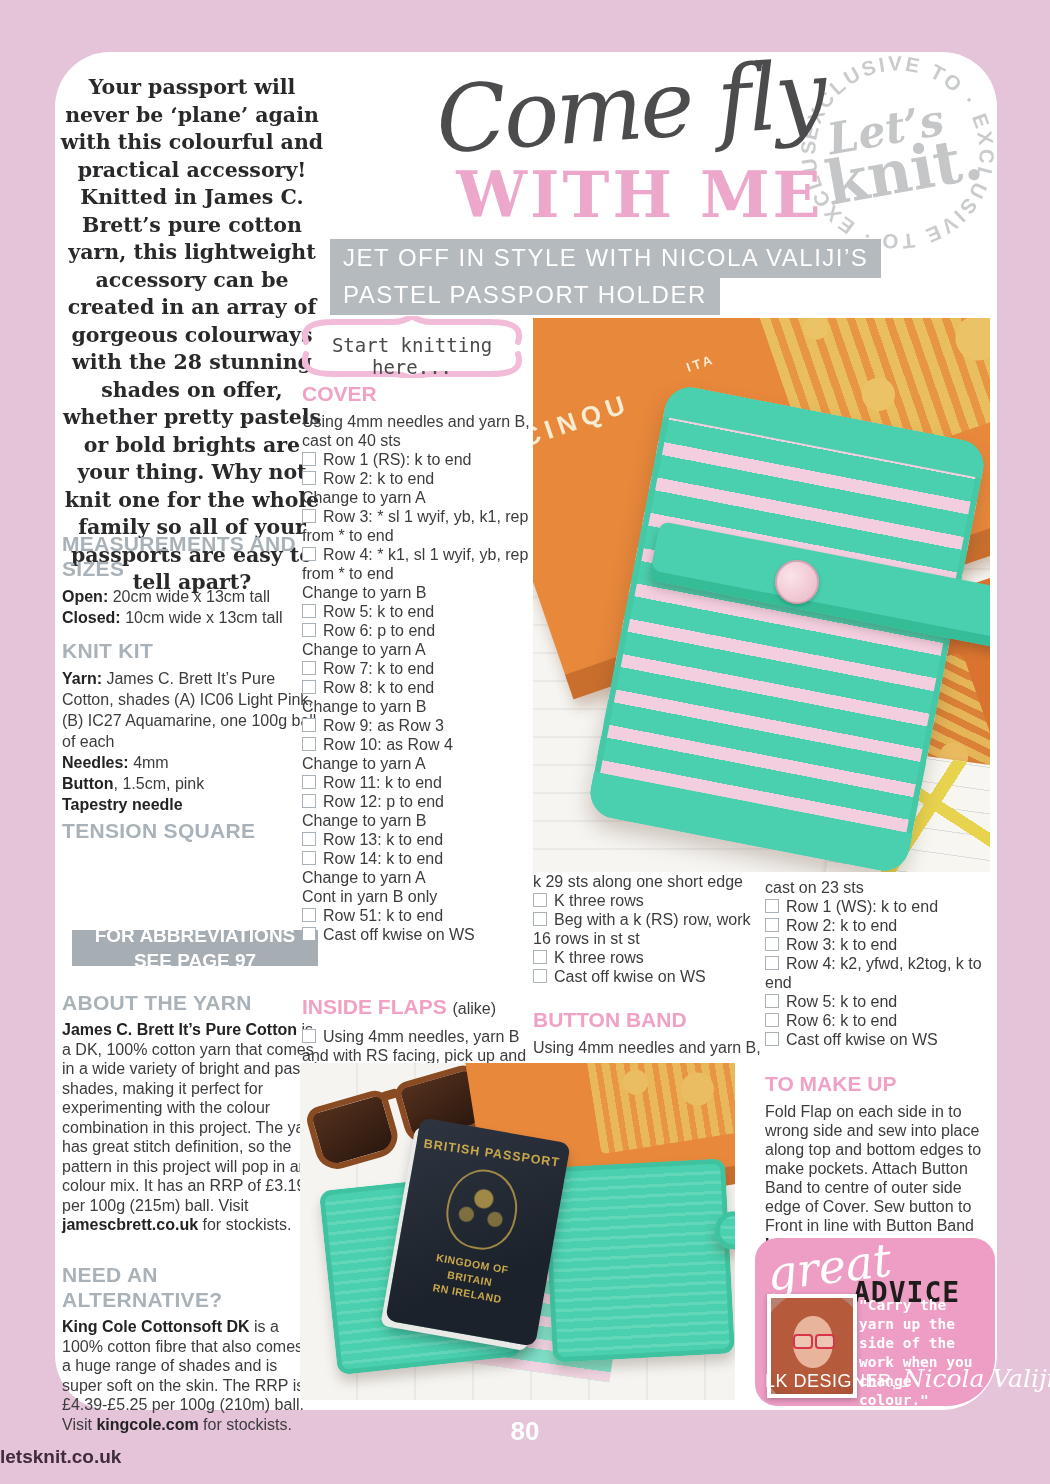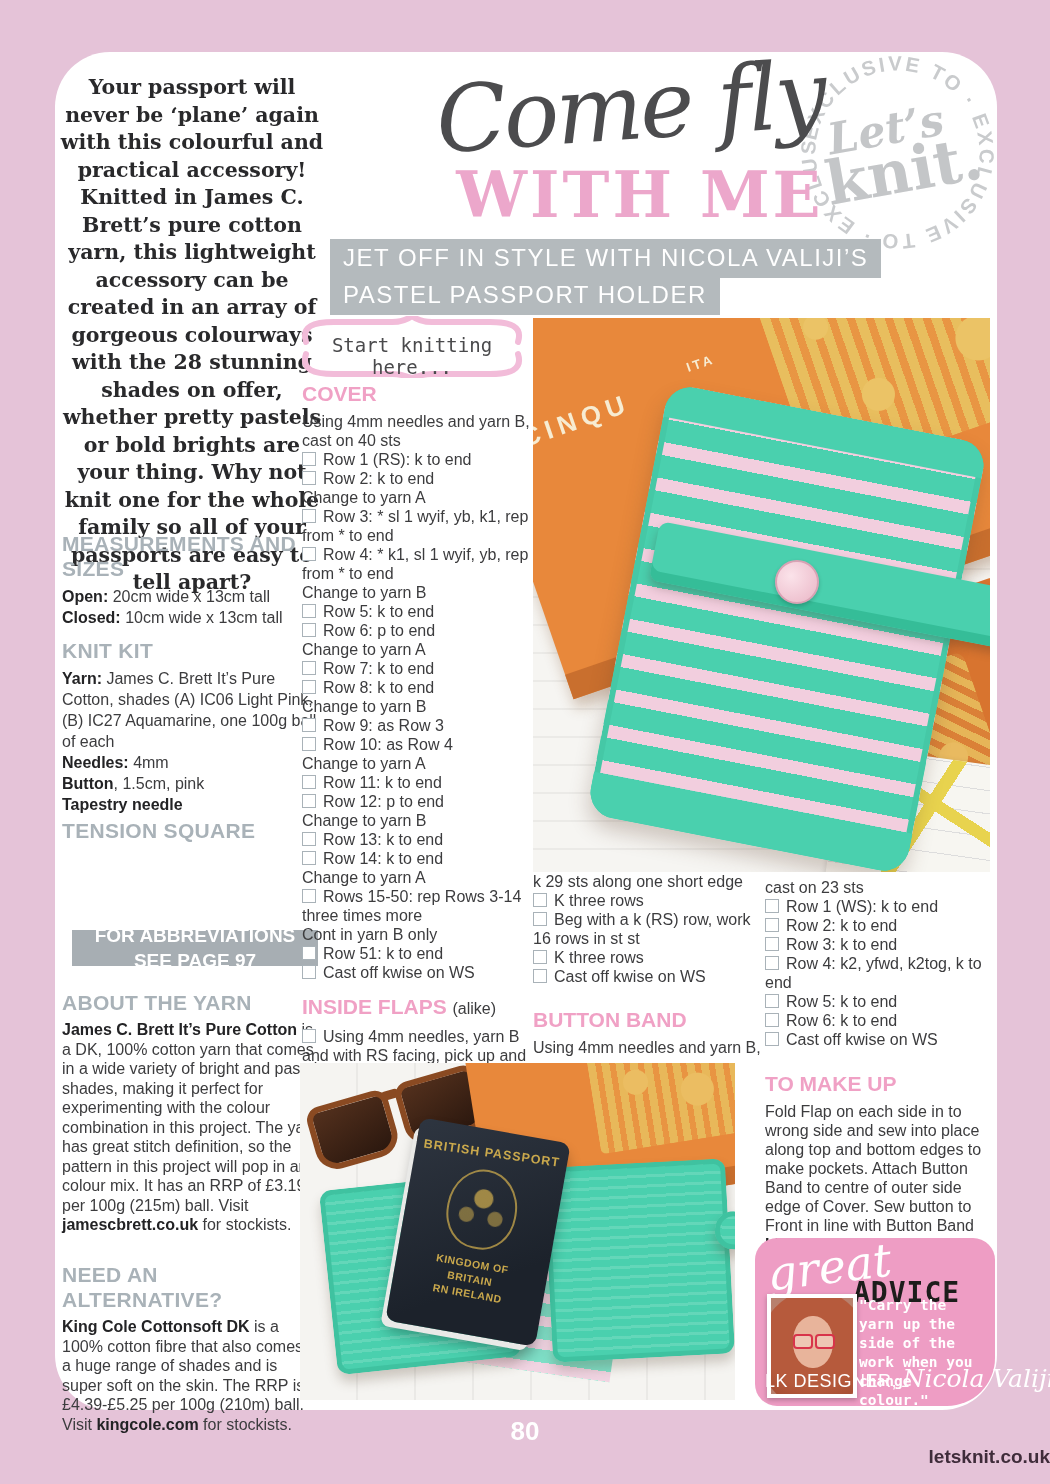--- a/index.html
+++ b/index.html
@@ -161,21 +161,21 @@
     position:absolute;left:104px;top:58px;width:128px;
     font-family:"DejaVu Sans Mono","Liberation Mono",monospace;font-weight:bold;
     font-size:14.5px;line-height:19px;color:#fff;
   }
   .credit{position:absolute;left:10px;top:1362px;}
   .advice .credit{position:absolute;left:10px;top:126px;width:226px;color:#fff;white-space:nowrap;}
   .credit-pre{font-size:18px;letter-spacing:.5px;}
   .credit-name{font-family:"DejaVu Serif",serif;font-style:italic;font-size:25px;}
   
   .pagenum{position:absolute;left:0;top:1416px;width:100%;text-align:center;color:#fff;font-size:26px;font-weight:bold;}
-  .site{position:absolute;left:0;top:1446px;width:100%;text-align:right;color:#3f2c3a;font-size:19px;font-weight:bold;}
+  .site{position:absolute;left:0;top:1446px;width:100%;text-align:left;color:#3f2c3a;font-size:19px;font-weight:bold;}
 </style>
 </head>
 <body>
 
 <div class="content-card"></div>
 
 <div class="intro">Your passport will never be ‘plane’ again with this colourful and practical accessory! Knitted in James C. Brett’s pure cotton yarn, this lightweight accessory can be created in an array of gorgeous colourways with the 28 stunning shades on offer, whether pretty pastels or bold brights are your thing. Why not knit one for the whole family so all of your passports are easy to tell apart?</div>
 
 <div class="sideblock" style="top:531px">
   <div class="gray-h">MEASUREMENTS AND SIZES</div>
@@ -257,21 +257,20 @@
       <div class="iline"><span>Change to yarn B</span></div>
       <div class="iline"><span class="cbox"></span><span>Row 9: as Row 3</span></div>
       <div class="iline"><span class="cbox"></span><span>Row 10: as Row 4</span></div>
       <div class="iline"><span>Change to yarn A</span></div>
       <div class="iline"><span class="cbox"></span><span>Row 11: k to end</span></div>
       <div class="iline"><span class="cbox"></span><span>Row 12: p to end</span></div>
       <div class="iline"><span>Change to yarn B</span></div>
       <div class="iline"><span class="cbox"></span><span>Row 13: k to end</span></div>
       <div class="iline"><span class="cbox"></span><span>Row 14: k to end</span></div>
       <div class="iline"><span>Change to yarn A</span></div>
-      <div class="iline"><span class="cbox"></span><span>Rows 15-50: rep Rows 3-14 three times more</span></div>
       <div class="iline"><span>Cont in yarn B only</span></div>
       <div class="iline"><span class="cbox"></span><span>Row 51: k to end</span></div>
       <div class="iline"><span class="cbox"></span><span>Cast off kwise on WS</span></div>
     </div>
 </div>
 <div class="pcol iflaps">
   <div class="pink-h"><span>INSIDE FLAPS</span> <span class="note">(alike)</span></div>
   <div>
       <div class="iline"><span class="cbox"></span><span>Using 4mm needles, yarn B and with RS facing, pick up and</span></div>
     </div>

